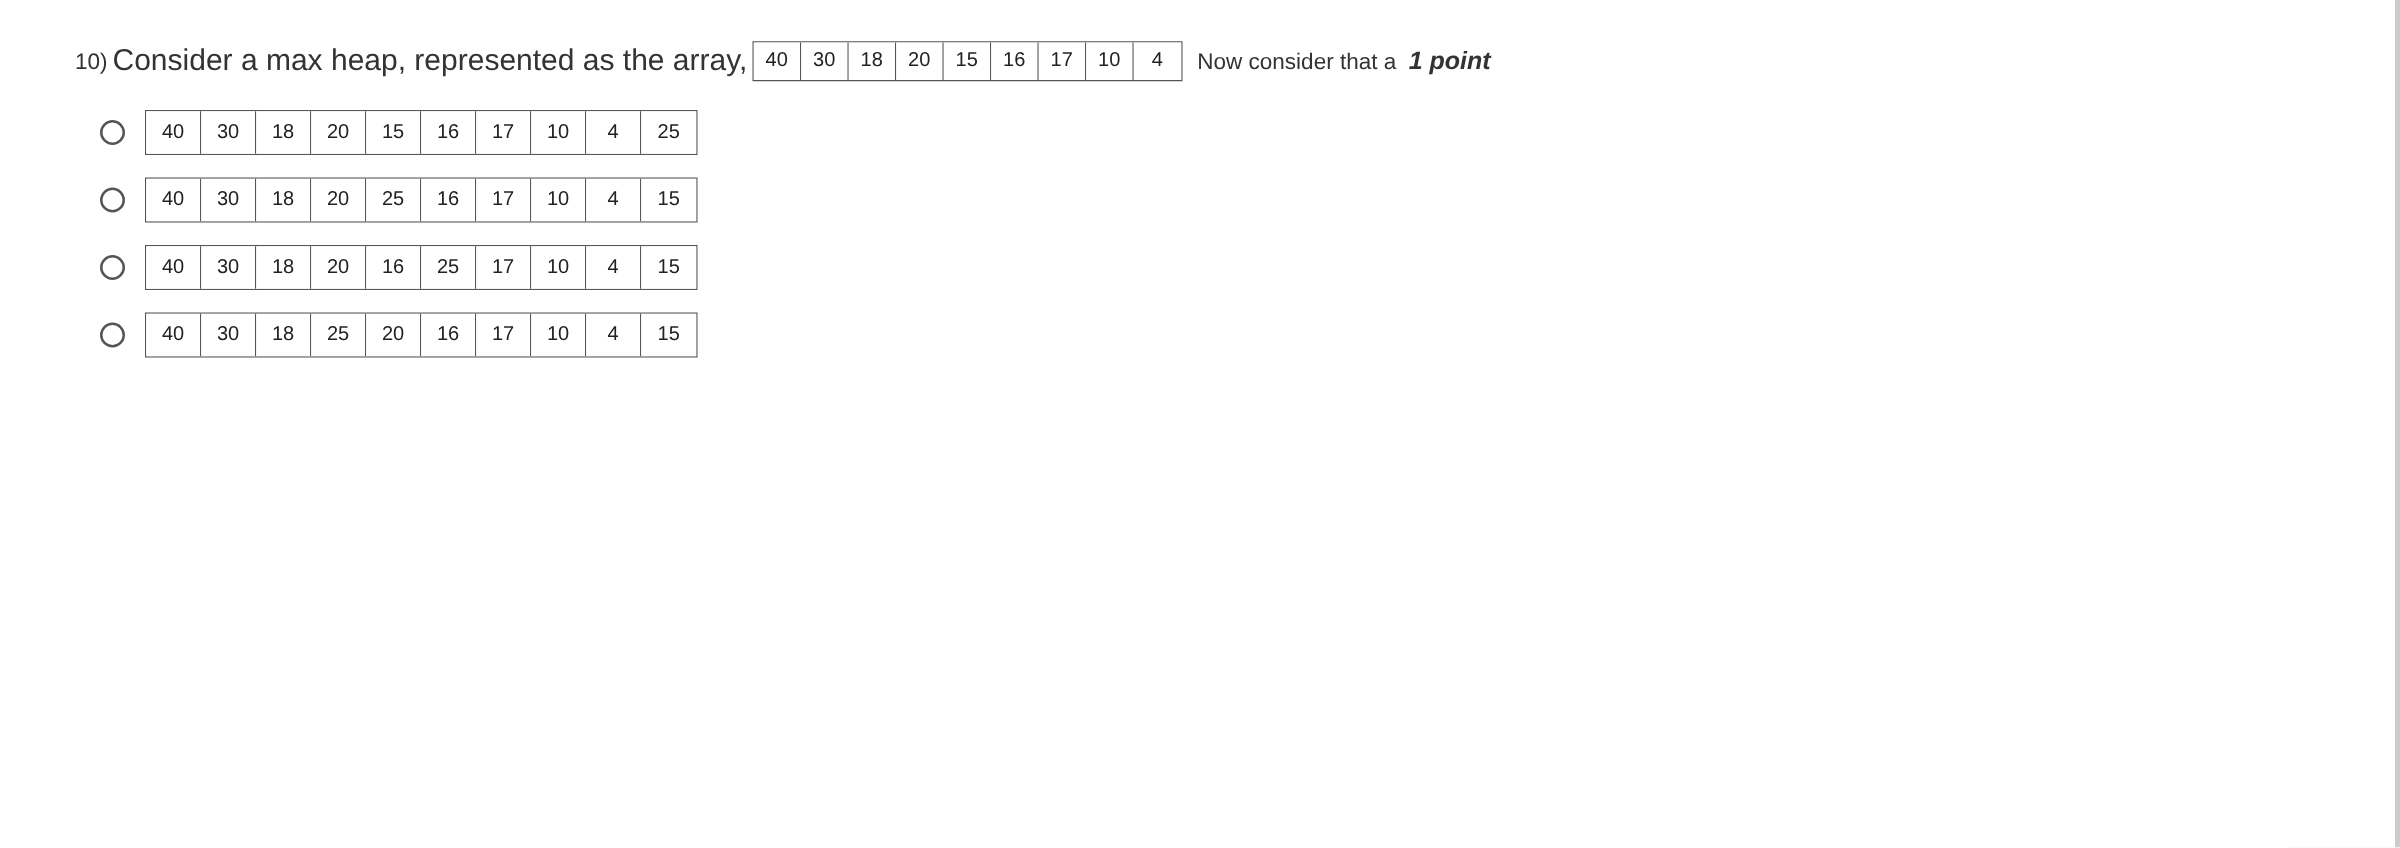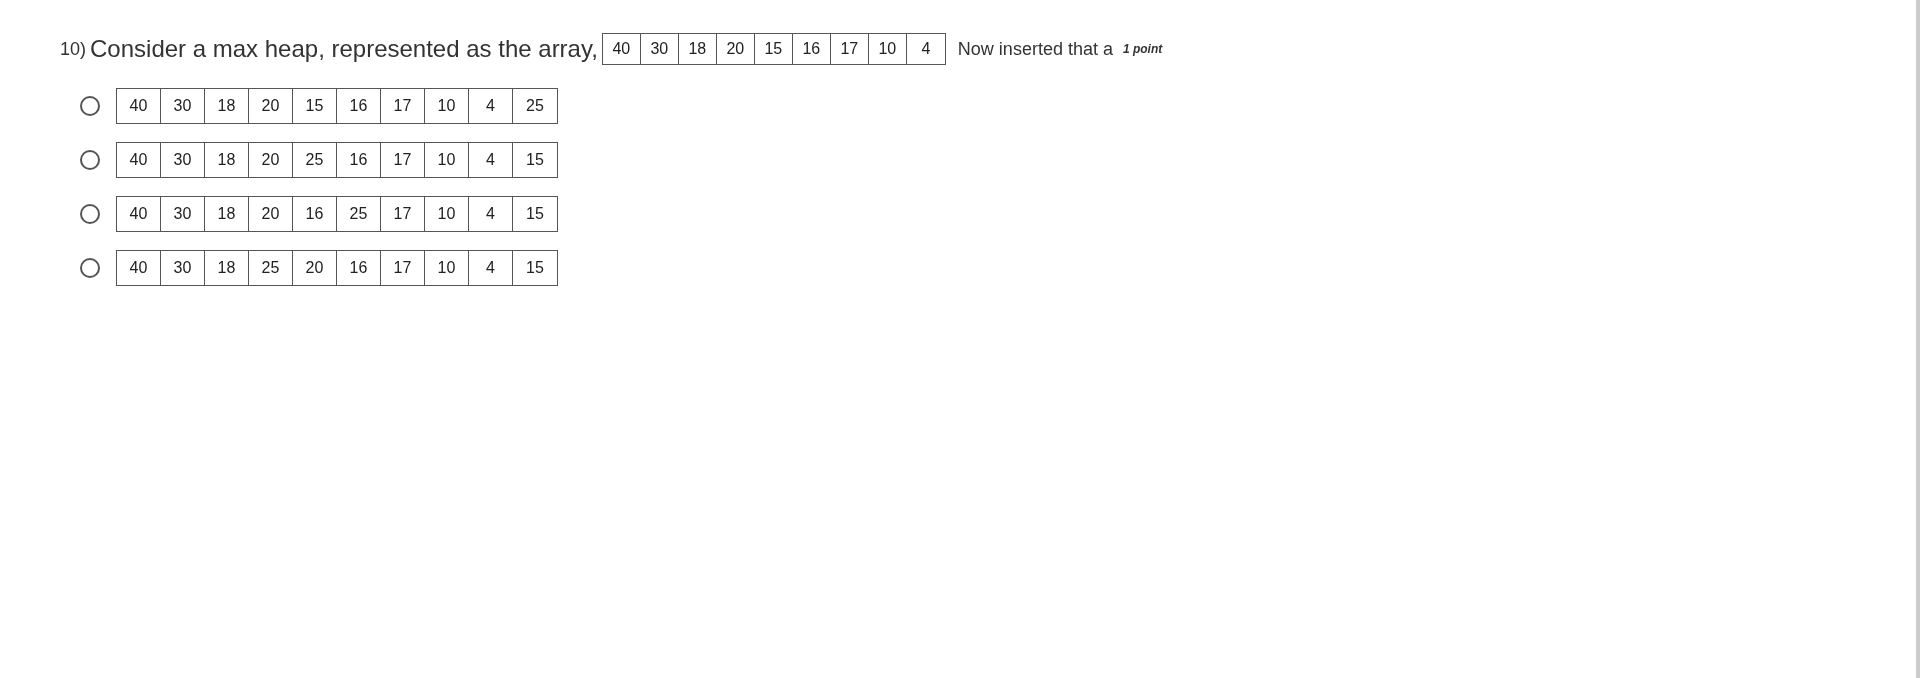--- a/index.html
+++ b/index.html
@@ -44,21 +44,21 @@
       align-items: center;
       justify-content: center;
       font-size: 16px;
       color: #222;
       background: #fff;
     }
     .inline-array .cell:last-child {
       border-right: none;
     }
     .point-label {
-      font-size: 12px;
+      font-size: 20px;
       font-style: italic;
       font-weight: bold;
       color: #333;
       margin-left: 10px;
     }
     .options-container {
       display: flex;
       flex-direction: column;
       gap: 18px;
       margin-top: 18px;
@@ -125,21 +125,21 @@
         <div class="cell">40</div>
         <div class="cell">30</div>
         <div class="cell">18</div>
         <div class="cell">20</div>
         <div class="cell">15</div>
         <div class="cell">16</div>
         <div class="cell">17</div>
         <div class="cell">10</div>
         <div class="cell">4</div>
       </div>
-      <span class="now-consider">Now inserted that a</span>
+      <span class="now-consider">Now consider that a</span>
       <span class="point-label">1 point</span>
     </div>
   </div>
 
   <div class="options-container">
 
     <div class="option-row">
       <div class="radio-circle"></div>
       <div class="answer-array">
         <div class="cell">40</div>

